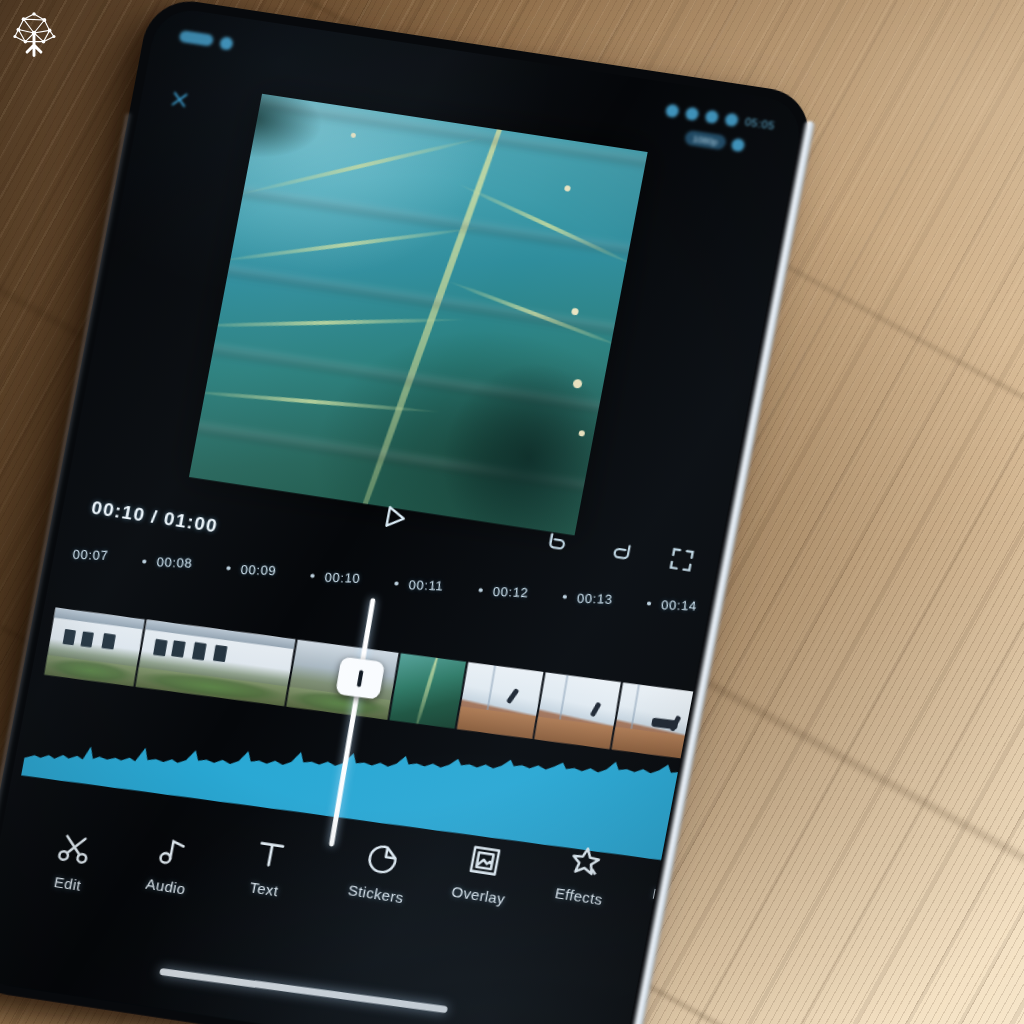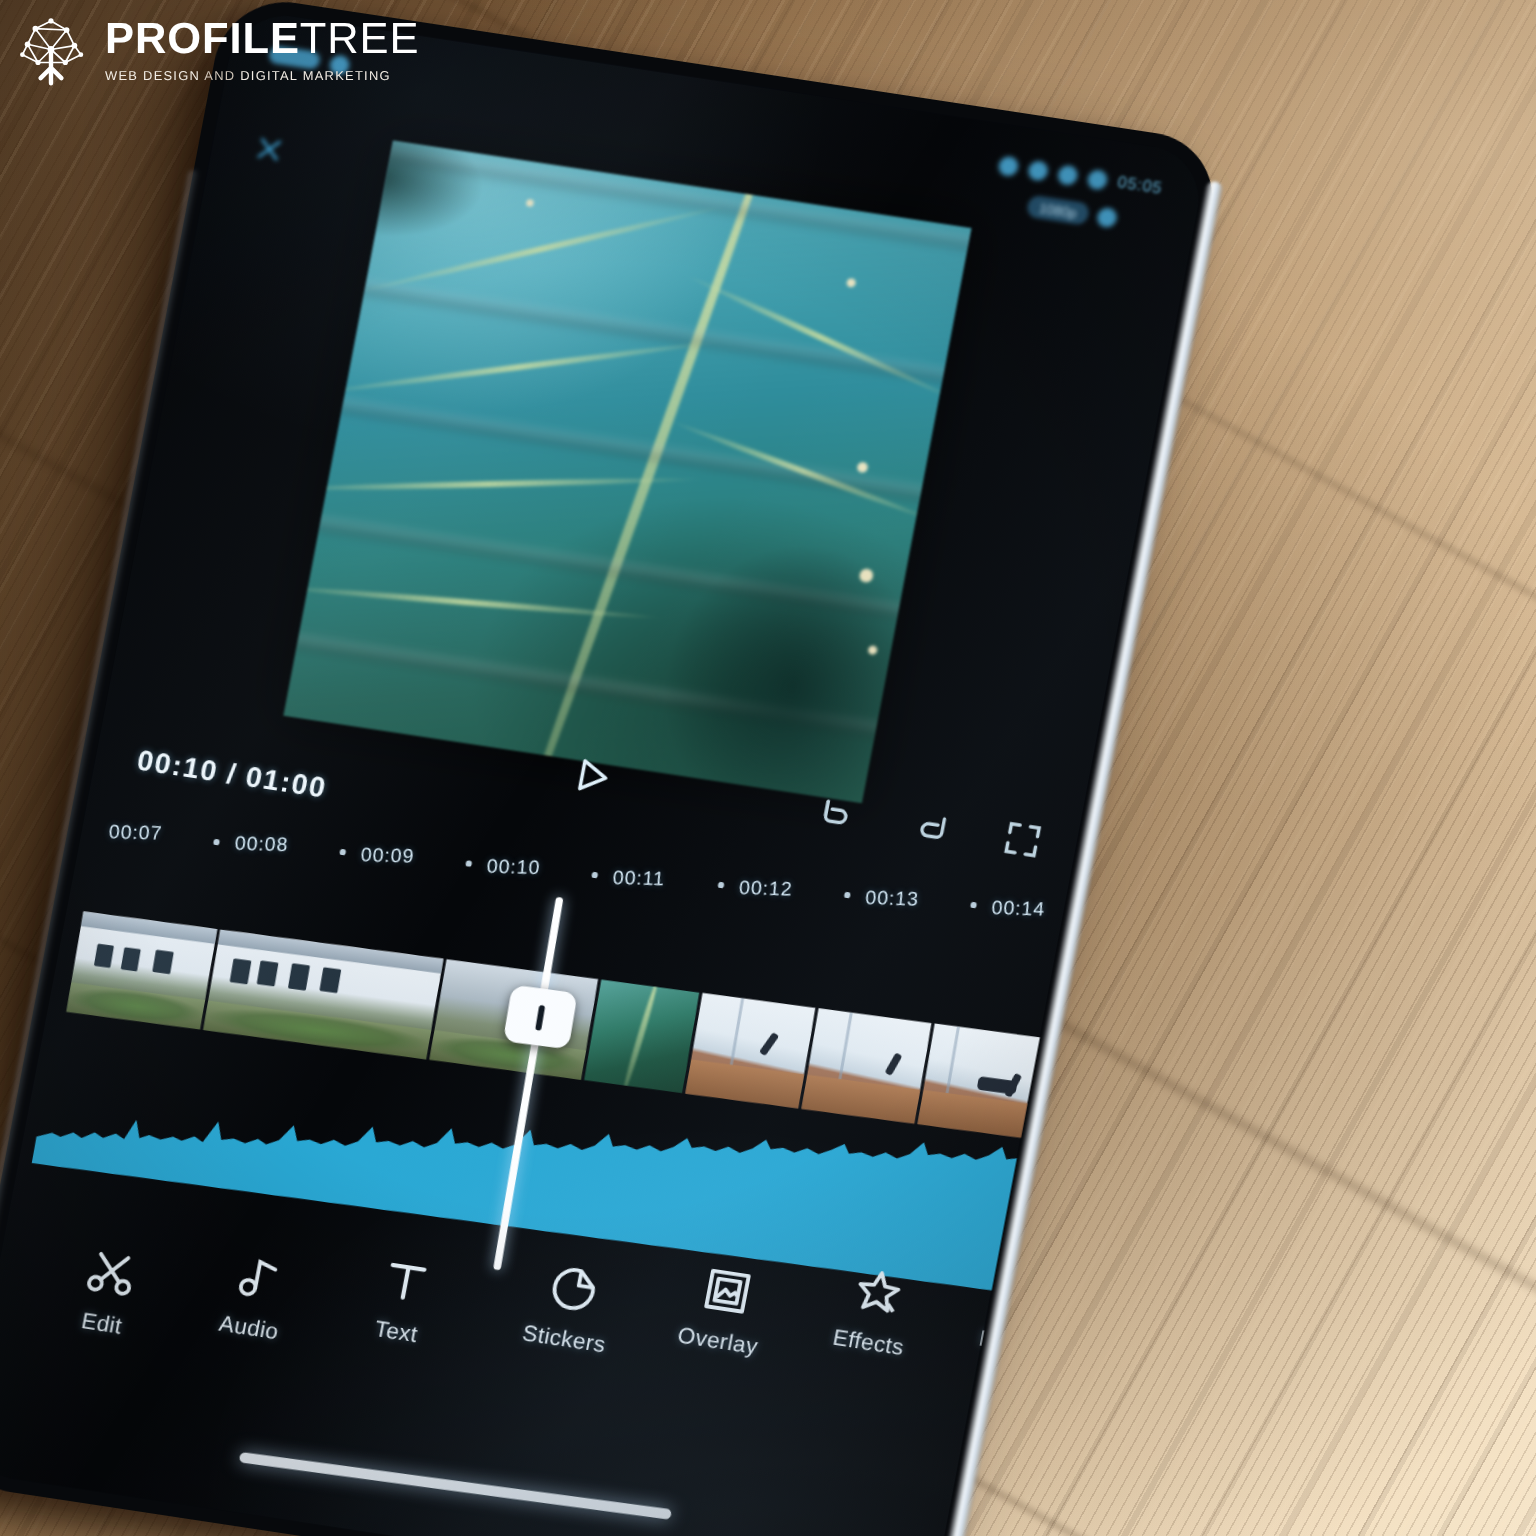--- a/index.html
+++ b/index.html
@@ -552,17 +552,13 @@
     <circle cx="42" cy="15" r="2.2" fill="#fff" stroke="none"></circle>
     <circle cx="12" cy="26" r="2.2" fill="#fff" stroke="none"></circle>
     <circle cx="48" cy="27" r="2.2" fill="#fff" stroke="none"></circle>
     <circle cx="30" cy="8" r="2" fill="#fff" stroke="none"></circle>
     <circle cx="8" cy="34" r="1.8" fill="#fff" stroke="none"></circle>
     <circle cx="53" cy="34" r="1.8" fill="#fff" stroke="none"></circle>
     <circle cx="20" cy="40" r="2" fill="#fff" stroke="none"></circle>
     <circle cx="41" cy="40" r="2" fill="#fff" stroke="none"></circle>
     <path d="M30 30 L30 56 M30 44 L22 52 M30 44 L38 52" stroke="#fff" stroke-width="3.4" stroke-linecap="round"></path>
   </svg>
-  <div id="logo-text">
-    <div class="logo-line1"><b>PROFILE</b><span>TREE</span></div>
-    <div class="logo-line2"><span>WEB DESIGN</span><span class="dim"> AND </span><span>DIGITAL MARKETING</span></div>
-  </div>
 </div>
 
 </body></html>

